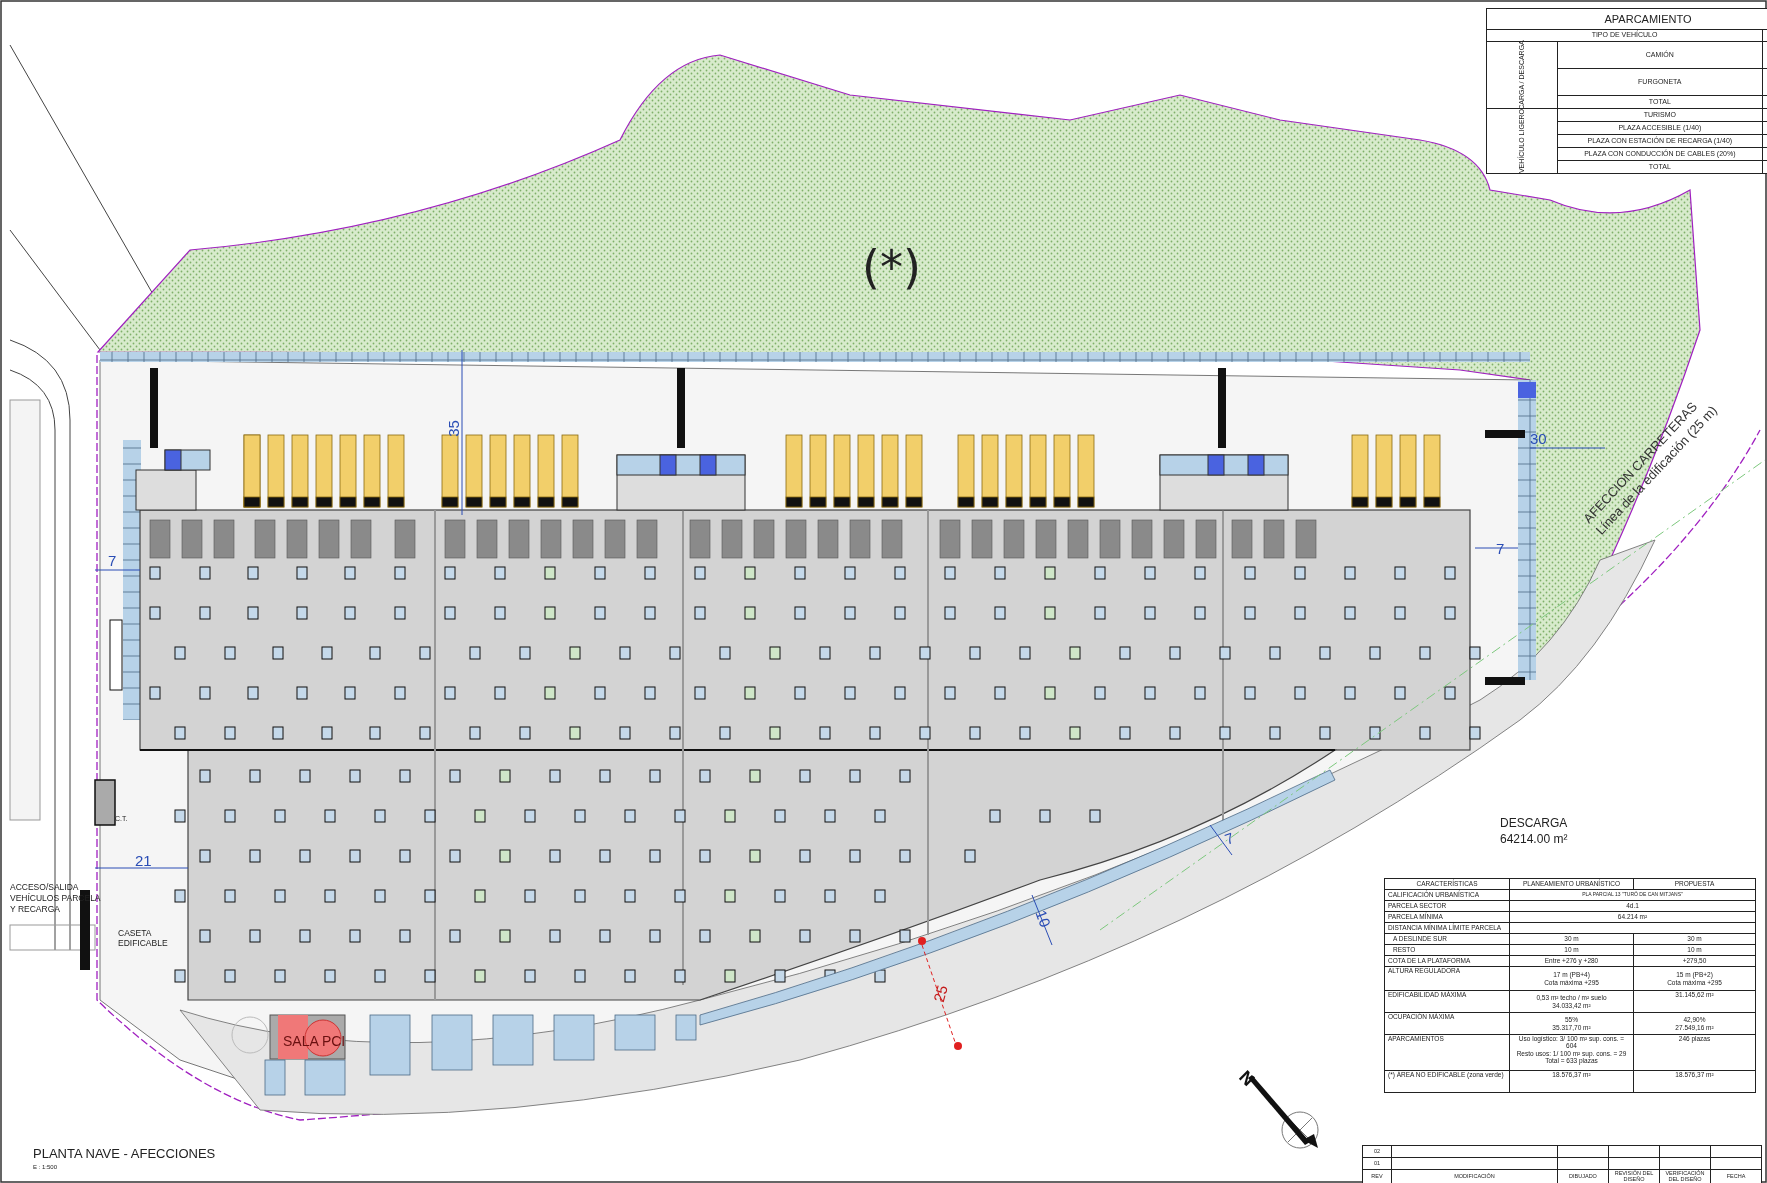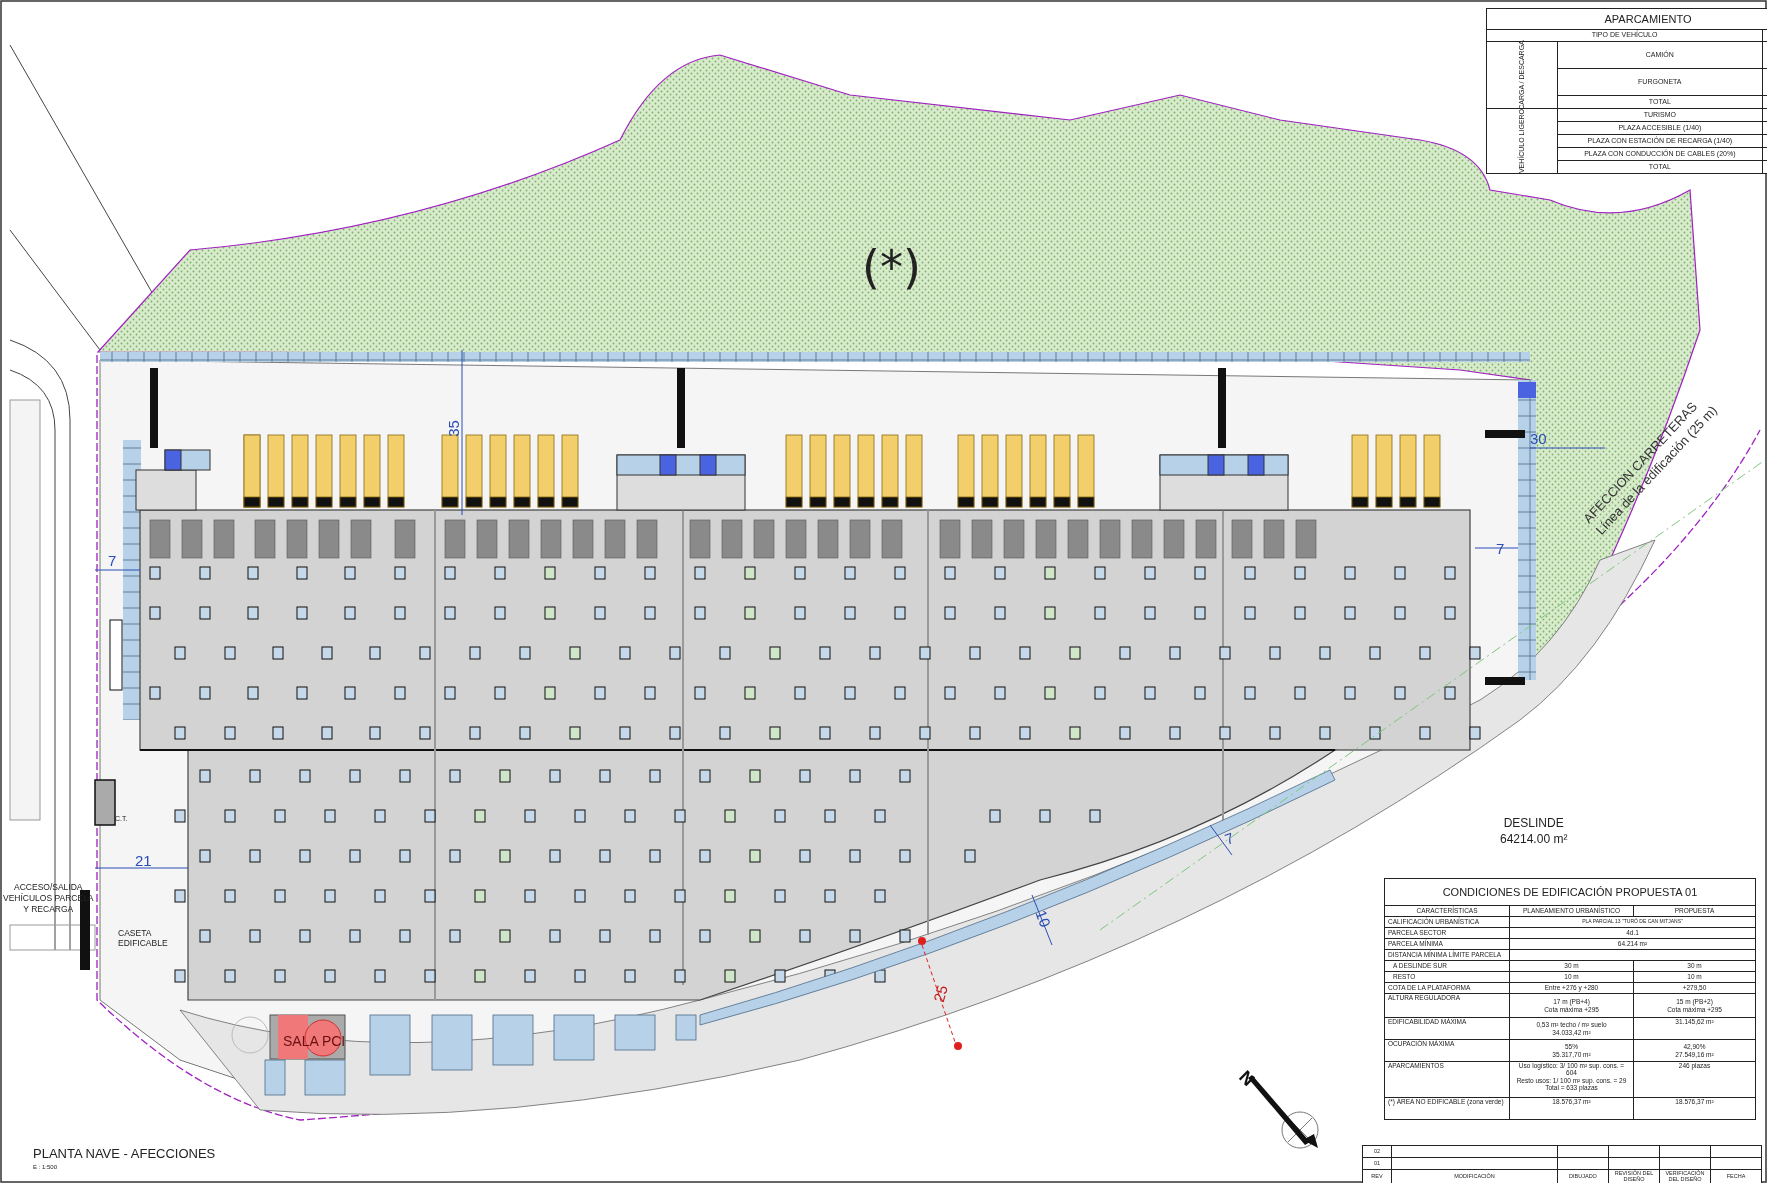--- a/index.html
+++ b/index.html
@@ -14,21 +14,21 @@
   #cond{left:1384px;top:878px;width:372px;font-size:6.5px;}
   #cond .title{font-size:11px;height:26px;}
   #cond td.l{text-align:left;}
   #rev{left:1362px;top:1145px;width:400px;font-size:5.5px;}
   #rev td{height:11px;}
   .lbl{position:absolute;white-space:nowrap;font-family:"Liberation Sans",sans-serif;}
   #plan-title{left:33px;top:1146px;font-size:13px;}
   #plan-scale{left:33px;top:1164px;font-size:6px;}
   #parcela{left:1500px;top:815px;font-size:12px;text-align:center;line-height:1.35;}
   #star{left:862px;top:240px;font-size:46px;font-family:"DejaVu Sans",sans-serif;}
-  #acceso{left:3px;top:882px;font-size:8.5px;text-align:center;line-height:1.3;}
+  #acceso{left:10px;top:882px;font-size:8.5px;line-height:1.3;}
   #caseta{left:118px;top:928px;font-size:8.5px;text-align:left;line-height:1.2;}
   #ct{left:115px;top:815px;font-size:7px;}
   #sala{left:283px;top:1033px;font-size:14px;color:#6a1010;}
   #afeccion{left:1605px;top:505px;font-size:13px;transform:rotate(-47deg);transform-origin:left bottom;line-height:1.3;color:#333;}
   .dim{position:absolute;font-size:15px;color:#2a4db5;font-family:"Liberation Sans",sans-serif;}
 </style>
 </head>
 <body>
 
 <svg id="plan" viewBox="0 0 1767 1183" xmlns="http://www.w3.org/2000/svg">
@@ -286,21 +286,21 @@
     <line x1="-12" y1="-12" x2="12" y2="12" stroke="#777"></line>
     <line x1="12" y1="-12" x2="-12" y2="12" stroke="#777"></line>
     <polygon points="-52,-52 -48,-55 10,12 5,15" fill="#111"></polygon>
     <polygon points="3,10 14,4 18,18" fill="#111"></polygon>
     <text x="-62" y="-52" font-size="18" font-weight="bold" transform="rotate(45 -62 -52)" font-family="Liberation Sans, sans-serif" fill="#111">N</text>
   </g>
 </svg>
 
 <div id="star" class="lbl">(*)</div>
 <div id="parcela" class="lbl">
-  <div>DESLINDE</div>
+  <div>DESCARGA</div>
   <div>64214.00 m²</div>
 </div>
 <div id="acceso" class="lbl">
   <div>ACCESO/SALIDA</div>
   <div>VEHÍCULOS PARCELA</div>
   <div>Y RECARGA</div>
 </div>
 <div id="caseta" class="lbl">
   <div>CASETA</div>
   <div>EDIFICABLE</div>
@@ -364,23 +364,20 @@
   </tr>
   <tr style="height:13px">
     <td>TOTAL</td>
     <td>246</td>
   </tr>
 </tbody>
   </table>
 
 <table id="cond" class="tbl">
   <tbody>
-      <tr>
-        <td colspan="3" class="title">CONDICIONES DE EDIFICACIÓN PROPUESTA 01</td>
-      </tr>
   <tr style="height:11px">
     <td style="width:118px">CARACTERÍSTICAS</td>
     <td>PLANEAMIENTO URBANÍSTICO</td>
     <td style="width:115px">PROPUESTA</td>
   </tr>
   <tr style="height:11px">
         <td class="l">CALIFICACIÓN URBANÍSTICA</td>
         <td colspan="2" style="font-size:5px">PLA PARCIAL 13 "TURÓ DE CAN MITJANS"</td>
       </tr>
   <tr style="height:11px">

